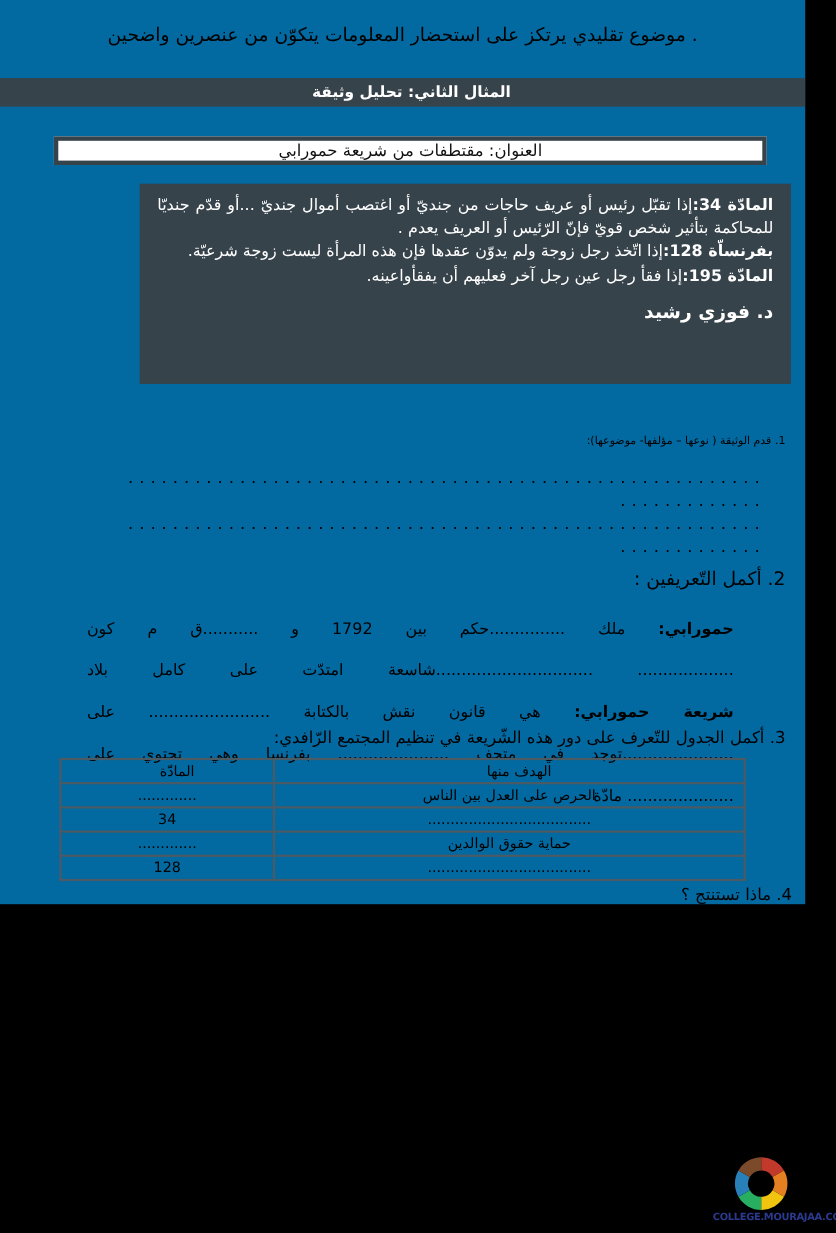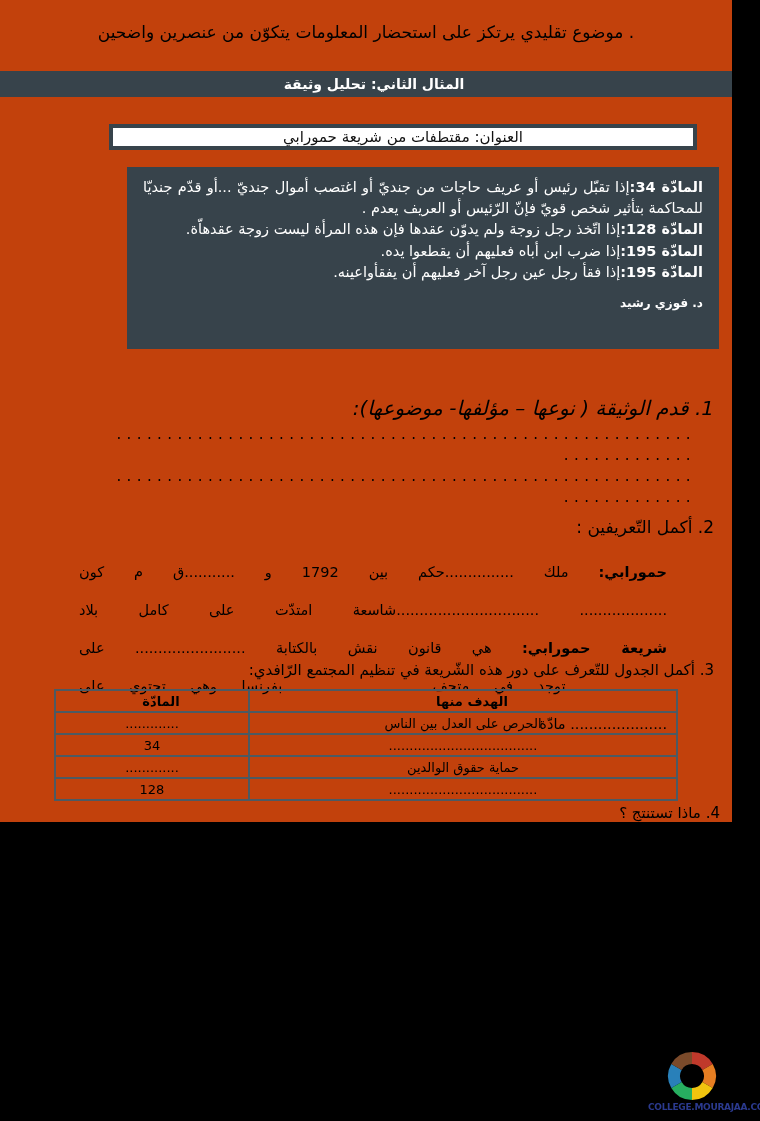--- a/index.html
+++ b/index.html
@@ -13,21 +13,21 @@
     position: relative;
     overflow: hidden;
     font-family: "DejaVu Sans", "Liberation Sans", sans-serif;
   }
   .page {
     position: absolute;
     left: 0;
     top: 0;
     width: 732px;
     height: 822px;
-    background: #c2410c;
+    background: #0369a1;
     overflow: hidden;
   }
   .intro-line {
     position: absolute;
     top: 22px;
     right: 14px;
     left: 14px;
     text-align: center;
     font-size: 17px;
     color: #000000;
@@ -46,21 +46,21 @@
     font-weight: bold;
     display: flex;
     align-items: center;
     justify-content: center;
     direction: rtl;
   }
   .title-box {
     position: absolute;
     top: 124px;
     right: 35px;
-    width: 588px;
+    width: 648px;
     height: 26px;
     border: 4px solid #37434b;
     background: #ffffff;
     box-sizing: border-box;
     display: flex;
     align-items: center;
     justify-content: center;
     direction: rtl;
   }
   .title-box .title-text {
@@ -82,41 +82,40 @@
   .doc-box .article {
     font-size: 14.5px;
     line-height: 1.42;
     text-align: justify;
     margin: 0 0 1px 0;
   }
   .doc-box .article b {
     font-weight: bold;
   }
   .doc-box .source {
-    font-size: 12px;
+    font-size: 17px;
     font-weight: bold;
     line-height: 1.5;
     margin-top: 11px;
   }
   .instruction {
     position: absolute;
     top: 359px;
     right: 10px;
     font-size: 16px;
     color: #000000;
     direction: rtl;
   }
   .q1 {
     position: absolute;
     top: 396px;
     right: 18px;
-    font-size: 20px;
-    color: #000000;
-    direction: rtl;
-    font-style: italic;
+    font-size: 10px;
+    color: #000000;
+    direction: rtl;
   }
   .dots-block {
     position: absolute;
     right: 36px;
     left: 56px;
     direction: rtl;
     color: #000000;
     font-size: 15px;
     letter-spacing: 5.4px;
     line-height: 21px;
@@ -169,21 +168,21 @@
     border: 2px solid #4c5a63;
     text-align: center;
     font-size: 13px;
     color: #000000;
     height: 20px;
     padding: 0 2px;
     line-height: 19px;
     overflow: hidden;
     white-space: nowrap;
   }
-  table.roles th { font-weight: bold; padding-left: 20px; }
+  table.roles th { font-weight: normal; padding-left: 20px; }
   table.roles .col-article { width: 170px; }
   .q4 {
     position: absolute;
     top: 804px;
     right: 12px;
     font-size: 15px;
     color: #000000;
     direction: rtl;
   }
   .watermark {
@@ -227,24 +226,21 @@
 
   <div class="title-box">
     <span class="title-text">العنوان: مقتطفات من شريعة حمورابي</span>
   </div>
 
   <div class="doc-box">
     <p class="article">
       <b>المادّة 34:</b><span>إذا تقبّل رئيس أو عريف حاجات من جنديّ أو اغتصب أموال جنديّ ...أو قدّم جنديّا للمحاكمة بتأثير شخص قويّ فإنّ الرّئيس أو العريف يعدم .</span>
     </p>
     <p class="article">
-      <b>المادّة 128:</b><span>إذا اتّخذ رجل زوجة ولم يدوّن عقدها فإن هذه المرأة ليست زوجة عقدهاّة.</span>
-    </p>
-    <p class="article">
-      <b>المادّة 195:</b><span>إذا ضرب ابن أباه فعليهم أن يقطعوا يده.</span>
+      <b>بفرنساّة 128:</b><span>إذا اتّخذ رجل زوجة ولم يدوّن عقدها فإن هذه المرأة ليست زوجة شرعيّة.</span>
     </p>
     <p class="article">
       <b>المادّة 195:</b><span>إذا فقأ رجل عين رجل آخر فعليهم أن يفقأواعينه.</span>
     </p>
     <div class="source">
       <div>د. فوزي رشيد</div>
     </div>
   </div>
 
 

